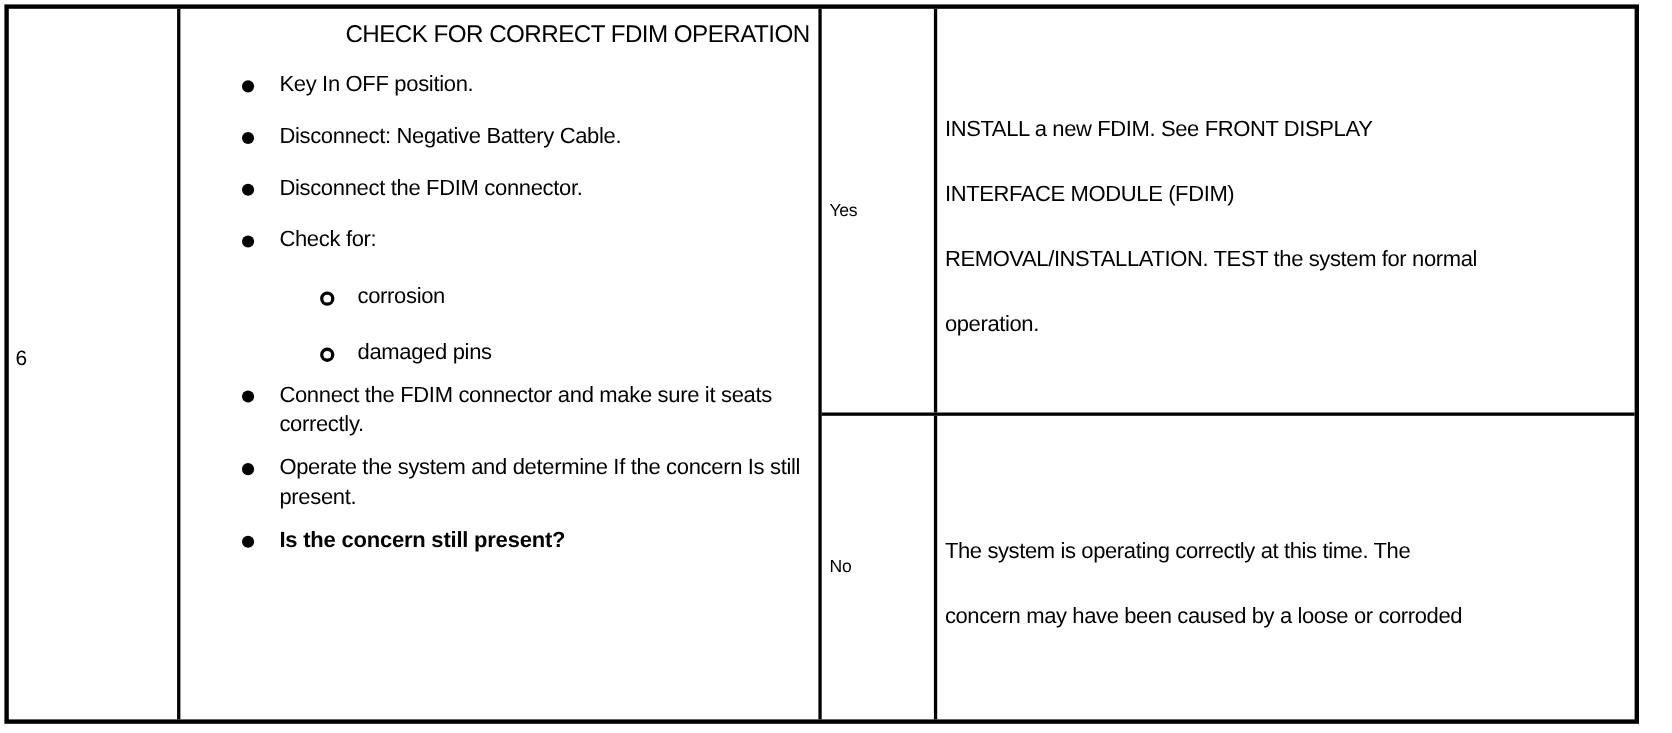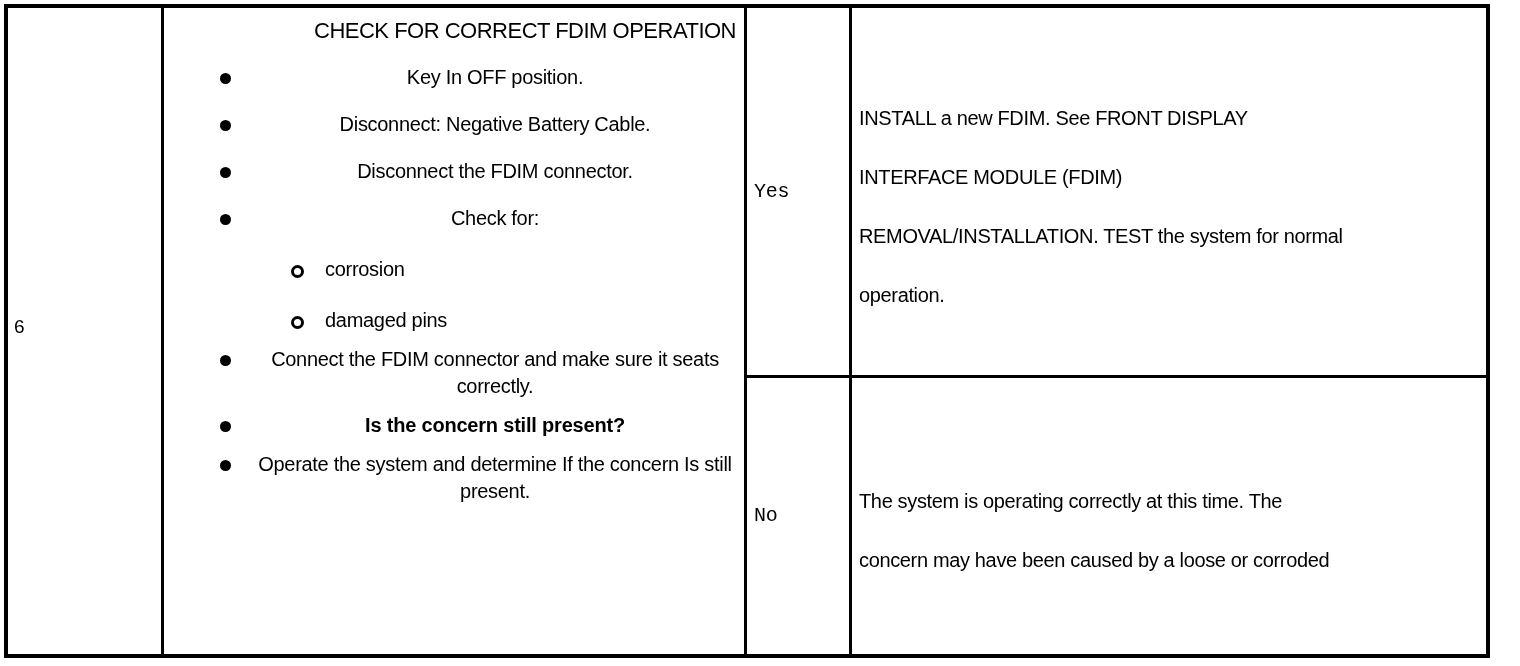--- a/index.html
+++ b/index.html
@@ -79,21 +79,20 @@
     margin: 0;
     padding: 0;
   }
   ul.bullets > li {
     position: relative;
     padding-left: 84px;
     margin-top: 20px;
     font-size: 20px;
     line-height: 27px;
     letter-spacing: -0.3px;
-    text-align: center;
   }
   ul.bullets > li.tight {
     margin-top: 12px;
   }
   ul.bullets > li.bold {
     font-weight: bold;
     letter-spacing: -0.2px;
   }
   ul.bullets > li > .marker {
     position: absolute;
@@ -171,24 +170,23 @@
     flex: 1 1 auto;
   }
   .answer-cell {
     box-sizing: border-box;
     flex: 0 0 105px;
     width: 105px;
     border-right: 3px solid #000000;
     display: flex;
     align-items: center;
     padding-left: 7px;
-    font-size: 20px;
+    font-size: 16px;
     line-height: 24px;
     letter-spacing: -0.2px;
-    font-family: Liberation Mono, monospace;
   }
   .action-cell {
     box-sizing: border-box;
     flex: 1 1 auto;
     display: flex;
     align-items: center;
     padding: 0 16px 0 7px;
     min-width: 0;
   }
   .action-cell .body-text {
@@ -246,27 +244,27 @@
           <span class="marker-hollow"></span>
           <span>damaged pins</span>
         </li>
       </ul>
 
       <ul class="bullets">
         <li class="tight">
           <span class="marker"></span>
           <span>Connect the FDIM connector and make sure it seats correctly.</span>
         </li>
+        <li class="tight">
+          <span class="marker"></span>
+          <span>Operate the system and determine If the concern Is still present.</span>
+        </li>
         <li class="tight bold">
           <span class="marker"></span>
           <span>Is the concern still present?</span>
-        </li>
-        <li class="tight">
-          <span class="marker"></span>
-          <span>Operate the system and determine If the concern Is still present.</span>
         </li>
       </ul>
 
     </div>
 
     <div class="col-results">
 
       <div class="result-row row-yes">
         <div class="answer-cell">Yes</div>
         <div class="action-cell">

